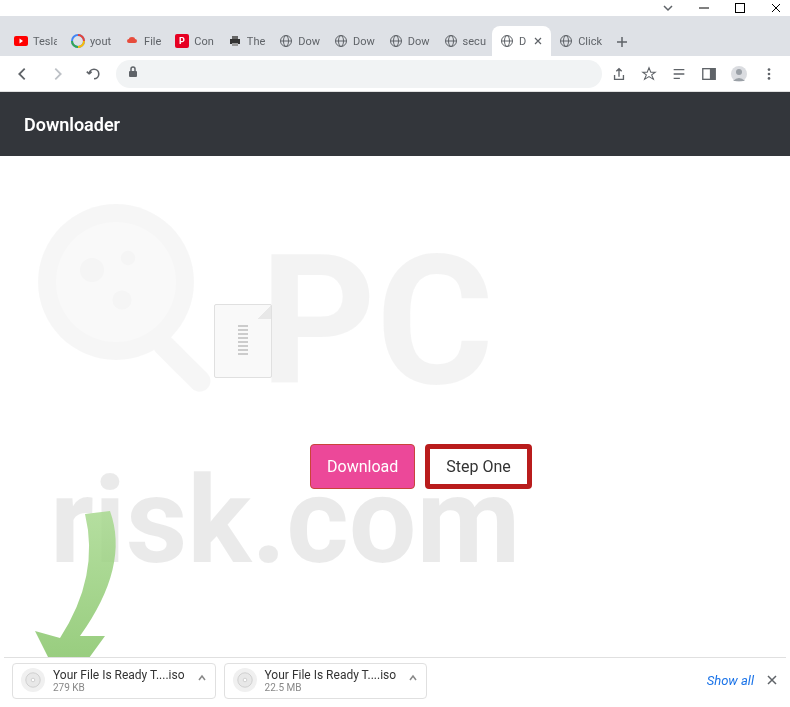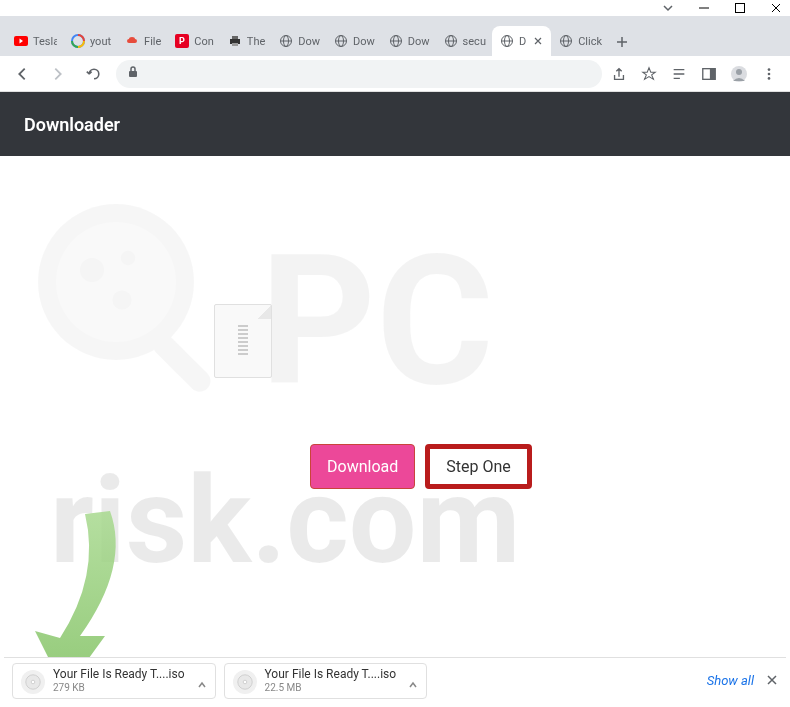--- a/index.html
+++ b/index.html
@@ -48,21 +48,21 @@
     .btn { padding: 8px 16px; font-size: 16px; border-radius: 4px; cursor: pointer; }
     .btn-download { background: #ec4899; color: #fff; border: 1px solid #c9443b; }
     .btn-step { background: #fff; color: #333; border: 5px solid #b91c1c; }
 
     .click-to-view { position: absolute; left: 12px; top: 312px; }
     .ctv-text { font-size: 24px; font-weight: 700; color: #8a8a8a; }
     .arrow { position: absolute; left: 30px; top: 350px; }
 
     
     .download-shelf { position: absolute; bottom: 4px; left: 4px; right: 4px; height: 46px; background: #fff; border-top: 1px solid #e0e0e0; display: flex; align-items: center; padding: 0 8px; gap: 8px; }
-    .download-item { display: flex; align-items: flex-end; gap: 8px; padding: 4px 8px; border: 1px solid #e0e0e0; border-radius: 4px; height: 36px; min-width: 180px; }
+    .download-item { display: flex; align-items: flex-start; gap: 8px; padding: 4px 8px; border: 1px solid #e0e0e0; border-radius: 4px; height: 36px; min-width: 180px; }
     .dl-icon { width: 24px; height: 24px; background: #f0f0f0; border-radius: 50%; display: flex; align-items: center; justify-content: center; font-size: 12px; }
     .dl-info { display: flex; flex-direction: column; line-height: 1.2; }
     .dl-name { font-size: 12px; color: #333; }
     .dl-size { font-size: 10px; color: #888; }
     .dl-chevron { color: #888; margin-left: 4px; }
     .shelf-right { margin-left: auto; display: flex; align-items: center; gap: 12px; font-style: italic; }
     .show-all { color: #1a73e8; font-size: 13px; cursor: pointer; }
     .shelf-close { color: #5f6368; cursor: pointer; }
   </style>
 </head>

